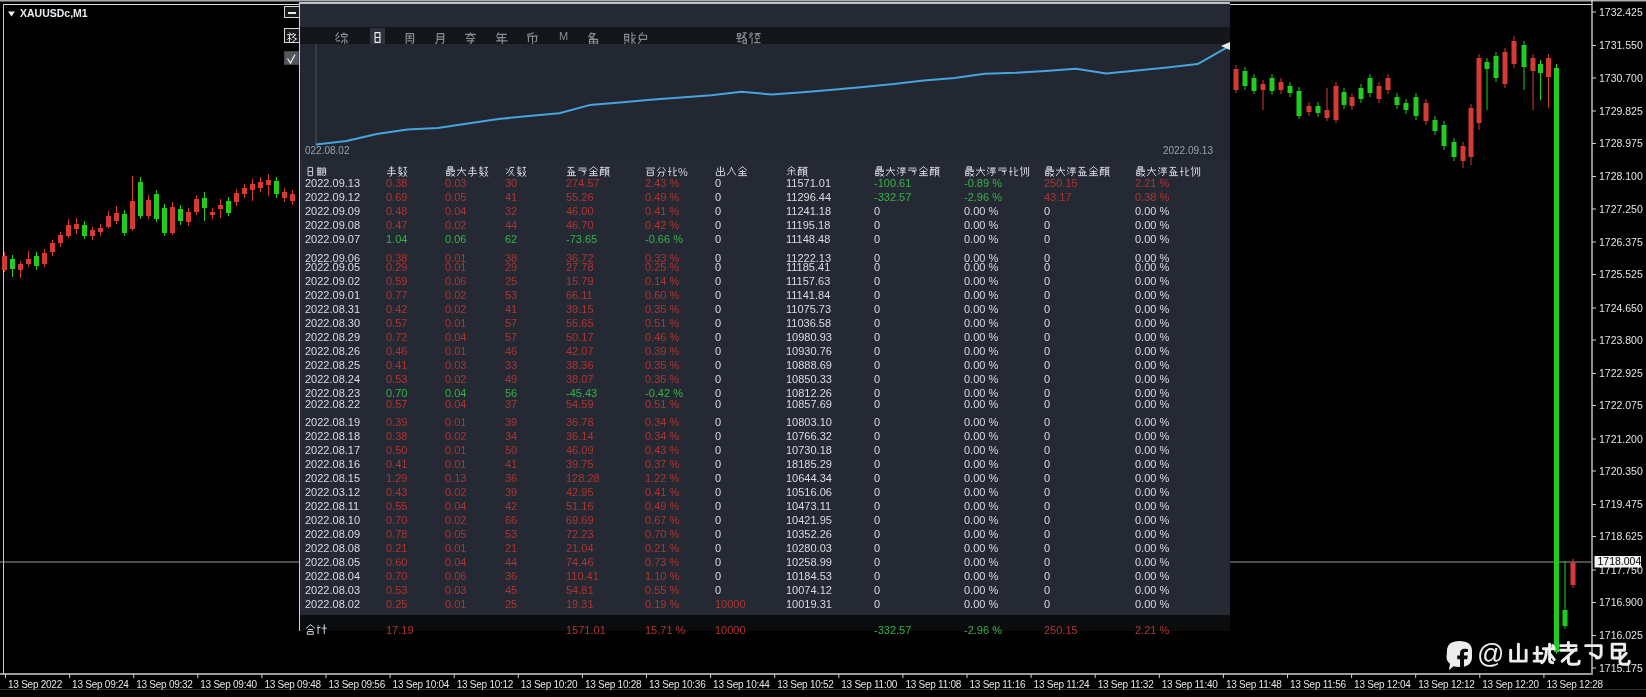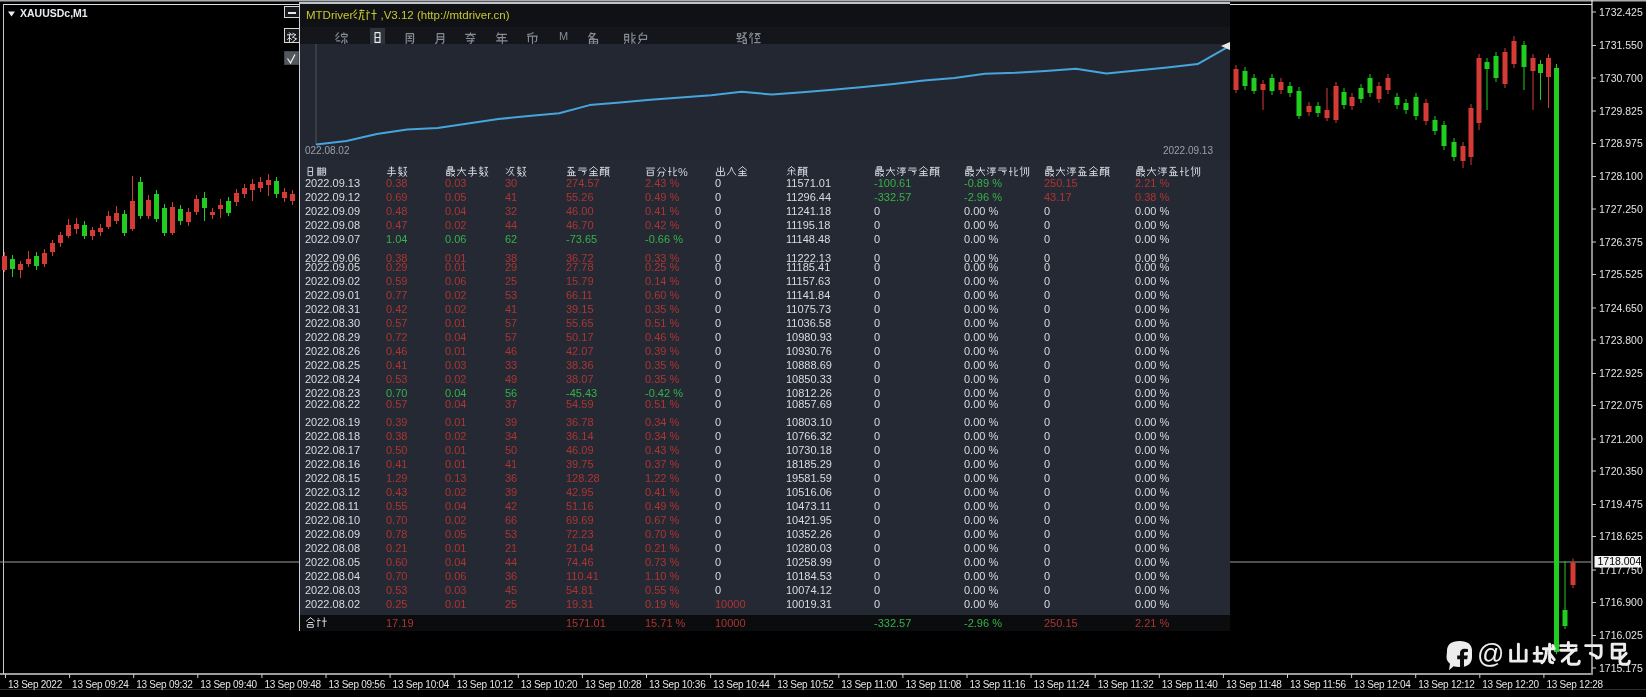--- a/index.html
+++ b/index.html
@@ -17,21 +17,21 @@
 .tb { position:absolute; top:2px; }
 .tb.on { background:#2e333b; color:#eceef1; padding:0 1px; margin-left:-1px; top:1px; height:16px; }
 #eq { position:absolute; left:0; top:40px; width:100%; height:116px; background:#232731; }
 .hdr { position:absolute; left:0; top:158px; width:100%; height:15px; color:#ccd0d7; }
 .hdr > span { position:absolute; white-space:nowrap; }
 .r { position:absolute; left:0; height:14.06px; width:100%; font-size:11px; line-height:14.06px; }
 .r span { position:absolute; white-space:nowrap; }
 .w { color:#d9dce1; } .rd { color:#ad3532; } .gn { color:#38b148; }
 .tot { position:absolute; left:0; top:611px; width:100%; height:16px; background:#0b0c0e;
   font-size:11px; line-height:16px; }
-.tot span { position:absolute; white-space:nowrap; }
+.tot span { position:absolute; white-space:nowrap;margin-top:7px; }
 #symlbl { position:absolute; left:8px; top:7px; color:#e9ecef; font-size:10.5px; font-weight:bold; }
 .btn { position:absolute; background:#17191d; border:1px solid #d8d8d8; color:#e8e8e8; }
 </style></head>
 <body>
 <svg width="0" height="0" style="position:absolute">
     <defs>
 <symbol id="g65e5" viewBox="0 0 16 16">
         <path d="M5 2h6v12h-6z M5 8h6" fill="none" stroke="currentColor" stroke-width="1.4" stroke-linecap="round" stroke-linejoin="round"></path>
       </symbol>
 <symbol id="g671f" viewBox="0 0 16 16">
@@ -435,27 +435,20 @@
     </div>
 <div class="btn" style="left:283.5px;top:28px;width:16px;height:15px;color:#e8e8e8;text-align:center"><svg class="k" style="width:11px;height:11px;vertical-align:0px">
         <use href="#g79fb"></use>
       </svg></div>
 <div class="btn" style="left:284px;top:51px;width:15px;height:14px;background:#53575e;border-color:#42464c">
       <svg width="13" height="12" style="display:block;margin:1px auto">
         <path d="M2.5 5.5 l3 4.5 l4.5 -8.5" fill="none" stroke="#f2f2f2" stroke-width="1.2"></path>
       </svg>
     </div>
 <div id="panel">
-  <div id="ttl">
-        <span class="t1">MTDriver<svg class="k" style="width:12px;height:12px;vertical-align:-2px">
-            <use href="#g7edf"></use>
-          </svg><svg class="k" style="width:12px;height:12px;vertical-align:-2px">
-            <use href="#g8ba1"></use>
-          </svg> ,V3.12 (http://mtdriver.cn)</span>
-      </div>
   <div id="tabs">
         <span class="tb" style="left:35px"><svg class="k" style="width:13px;height:13px;vertical-align:-2px">
             <use href="#g7efc"></use>
           </svg></span>
         <span class="tb on" style="left:71px"><svg class="k" style="width:13px;height:13px;vertical-align:-2px">
             <use href="#g65e5"></use>
           </svg></span>
         <span class="tb" style="left:103px"><svg class="k" style="width:13px;height:13px;vertical-align:-2px">
             <use href="#g5468"></use>
           </svg></span>
@@ -898,21 +891,21 @@
         <span class="w" style="left:835px">0.00 %</span>
       </div>
 <div class="r" style="top:466.8px">
         <span class="w" style="left:5px">2022.08.15</span>
         <span class="rd" style="left:86px">1.29</span>
         <span class="rd" style="left:145px">0.13</span>
         <span class="rd" style="left:205px">36</span>
         <span class="rd" style="left:266px">128.28</span>
         <span class="rd" style="left:345px">1.22 %</span>
         <span class="w" style="left:415px">0</span>
-        <span class="w" style="left:486px">19581.59</span>
+        <span class="w" style="left:486px">10644.34</span>
         <span class="w" style="left:574px">0</span>
         <span class="w" style="left:664px">0.00 %</span>
         <span class="w" style="left:744px">0</span>
         <span class="w" style="left:835px">0.00 %</span>
       </div>
 <div class="r" style="top:480.8px">
         <span class="w" style="left:5px">2022.03.12</span>
         <span class="rd" style="left:86px">0.43</span>
         <span class="rd" style="left:145px">0.02</span>
         <span class="rd" style="left:205px">39</span>

